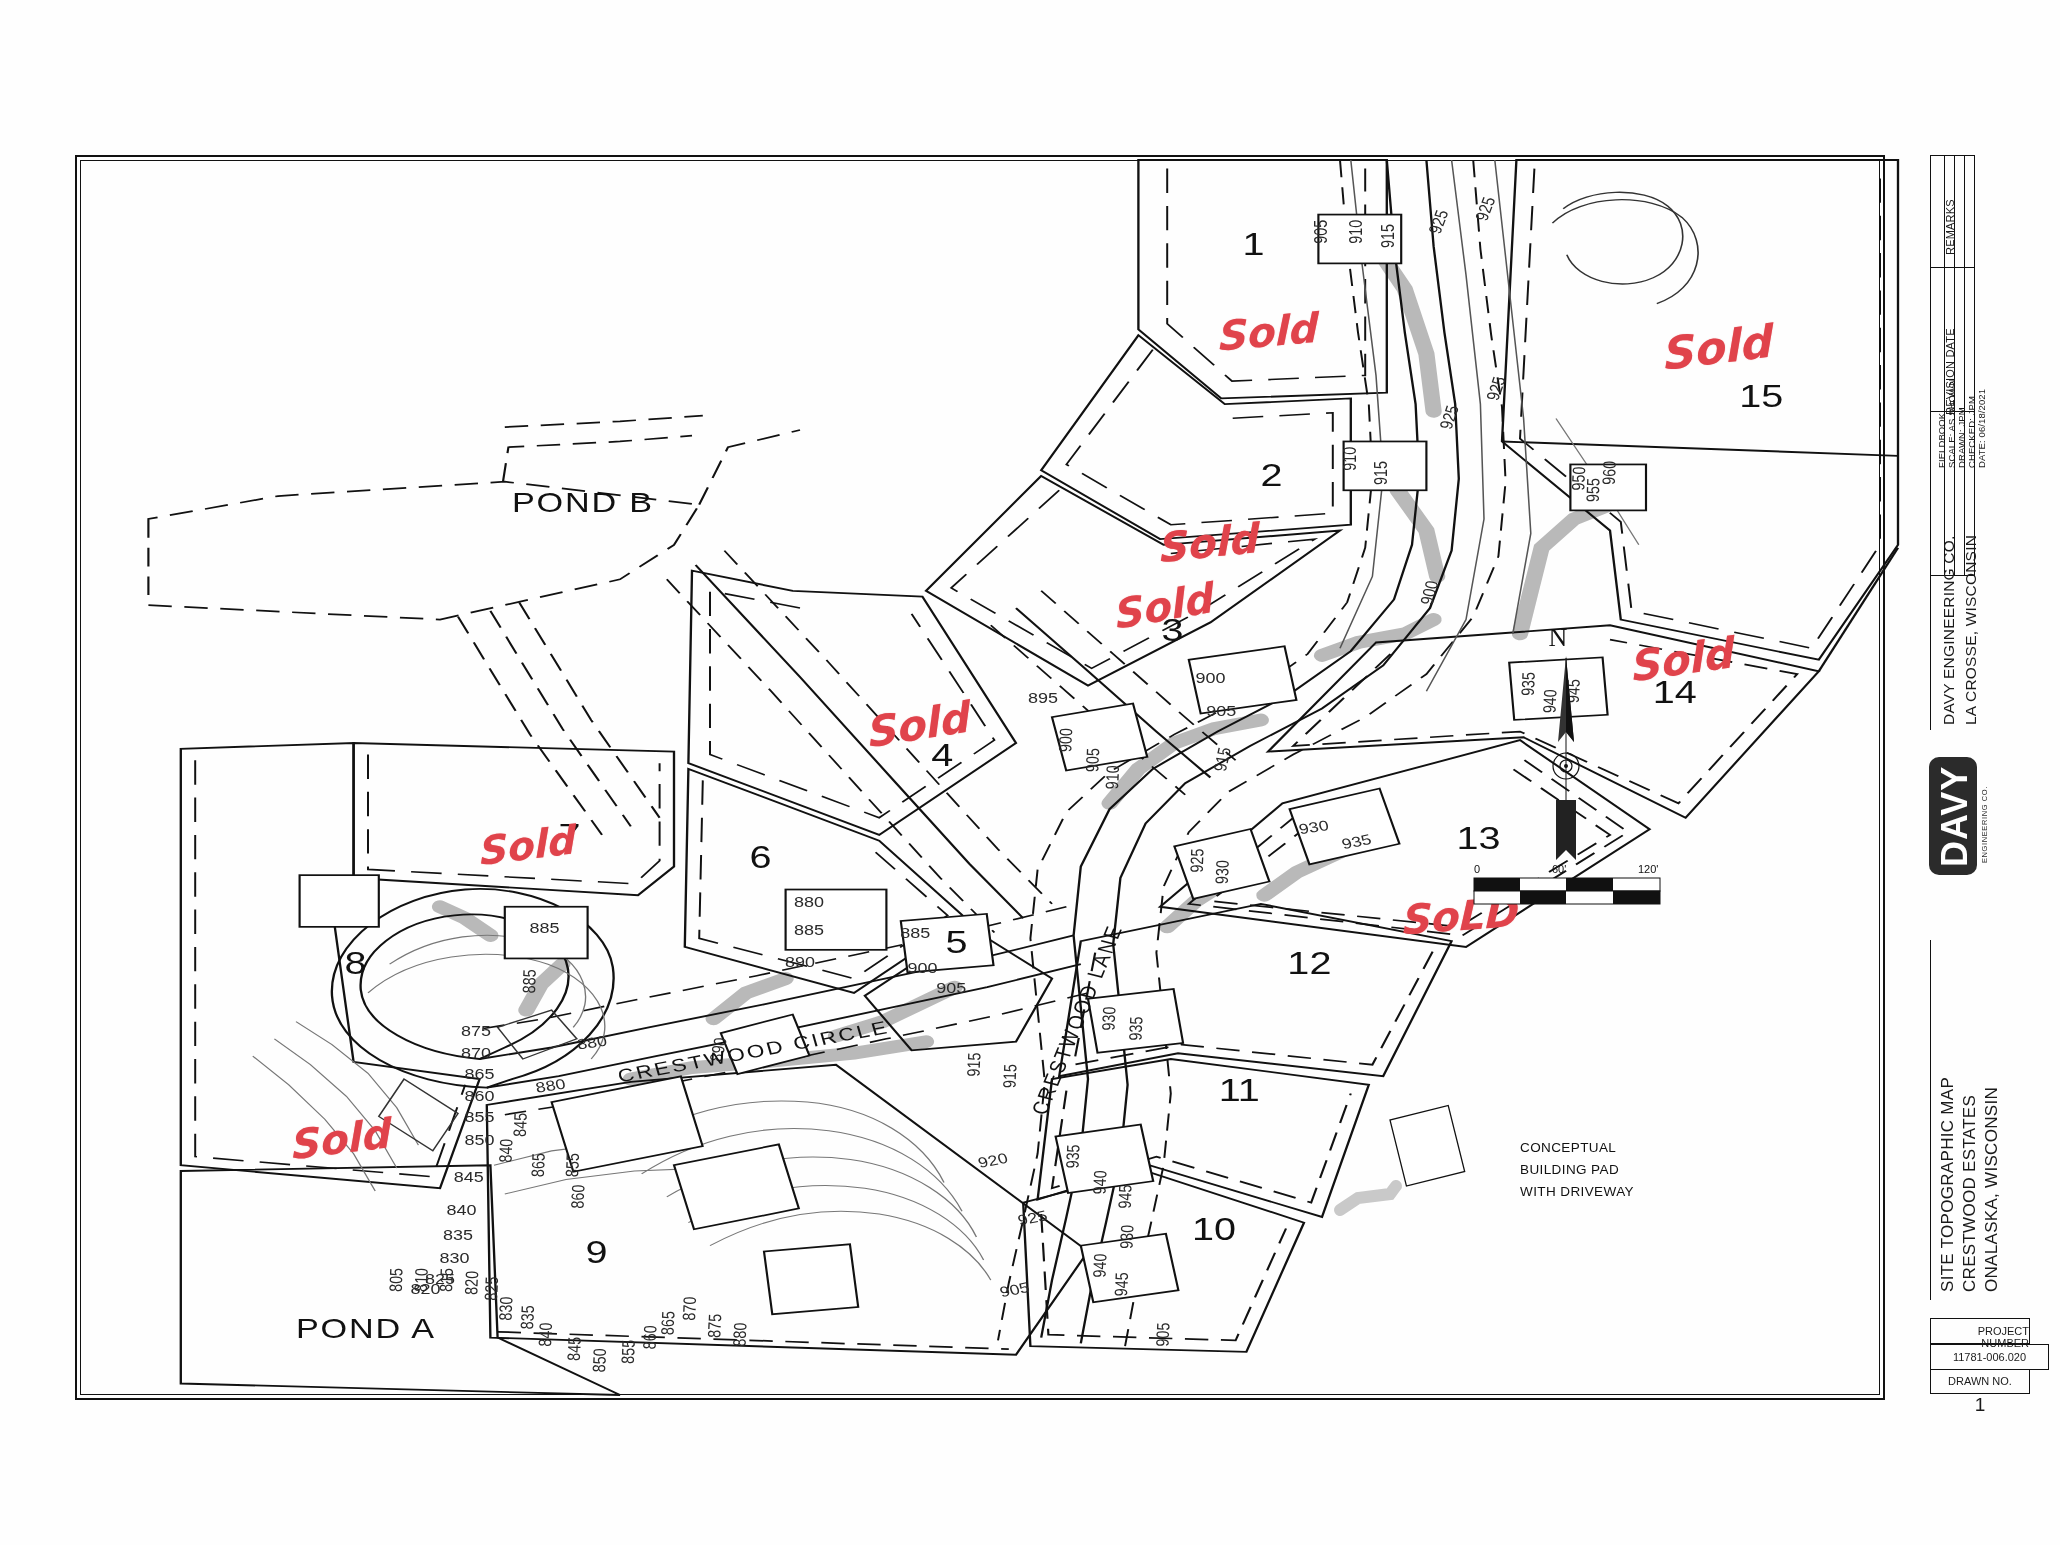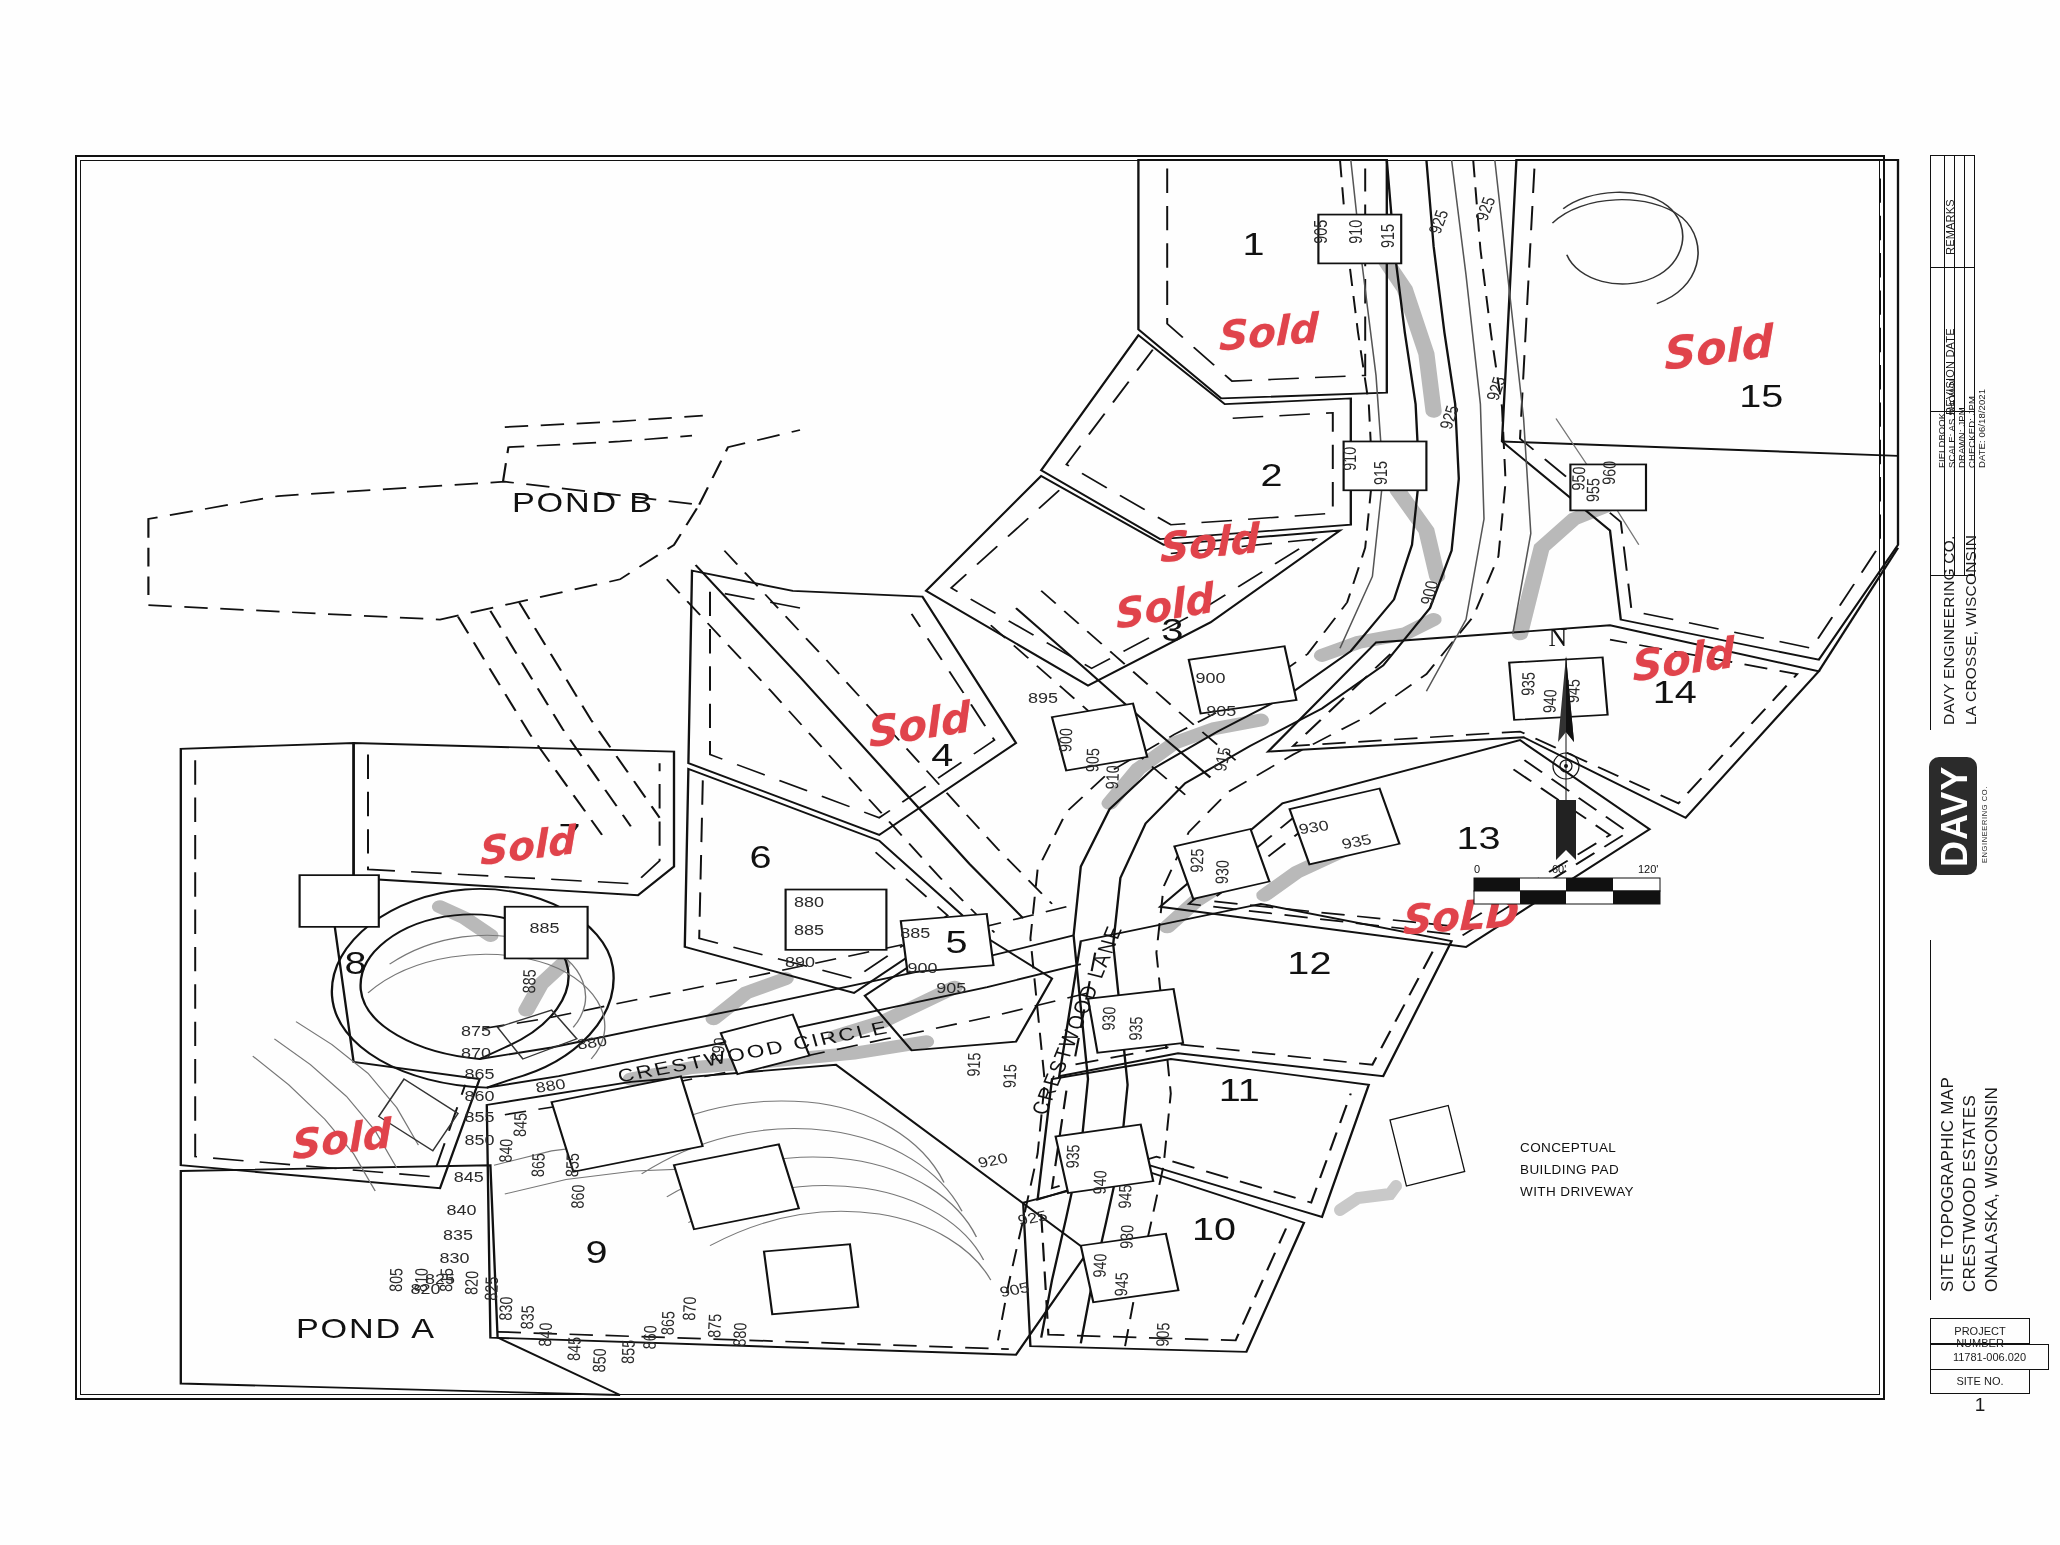--- a/index.html
+++ b/index.html
@@ -426,23 +426,23 @@
       <text x="16" y="100" font-family="Liberation Sans, sans-serif" font-size="7.5" fill="#2b2b2b" letter-spacing=".6">ENGINEERING CO.</text>
     </g>
   </svg>
 
   <div class="tb-vline" style="left:1930px;top:940px;width:1px;height:360px;background:#111;"></div>
   <div class="rot rot90 tb-title" style="left:1938px;top:1292px;">SITE  TOPOGRAPHIC MAP</div>
   <div class="rot rot90 tb-title" style="left:1960px;top:1292px;">CRESTWOOD ESTATES</div>
   <div class="rot rot90 tb-title" style="left:1982px;top:1292px;">ONALASKA, WISCONSIN</div>
 
   <div class="tb-box" style="left:1930px;top:1318px;width:100px;height:26px;">
-    <div class="tb-boxtext" style="top:6px;font-size:11px;">PROJECT NUMBER</div>
+    <div class="tb-boxtext" style="top:6px;font-size:11px;text-align:right;">PROJECT NUMBER</div>
   </div>
   <div class="tb-box" style="left:1930px;top:1344px;width:119px;height:26px;">
     <div class="tb-boxtext" style="top:6px;font-size:11px;">11781-006.020</div>
   </div>
   <div class="tb-box" style="left:1930px;top:1370px;width:100px;height:24px;border-top:none;">
-    <div class="tb-boxtext" style="top:5px;font-size:11px;">SITE NO.</div>
+    <div class="tb-boxtext" style="top:5px;font-size:11px;">DRAWN NO.</div>
   </div>
   <div style="position:absolute;left:1930px;top:1394px;width:100px;text-align:center;font-size:19px;">1</div>
 
 </div>
 
 </body></html>

